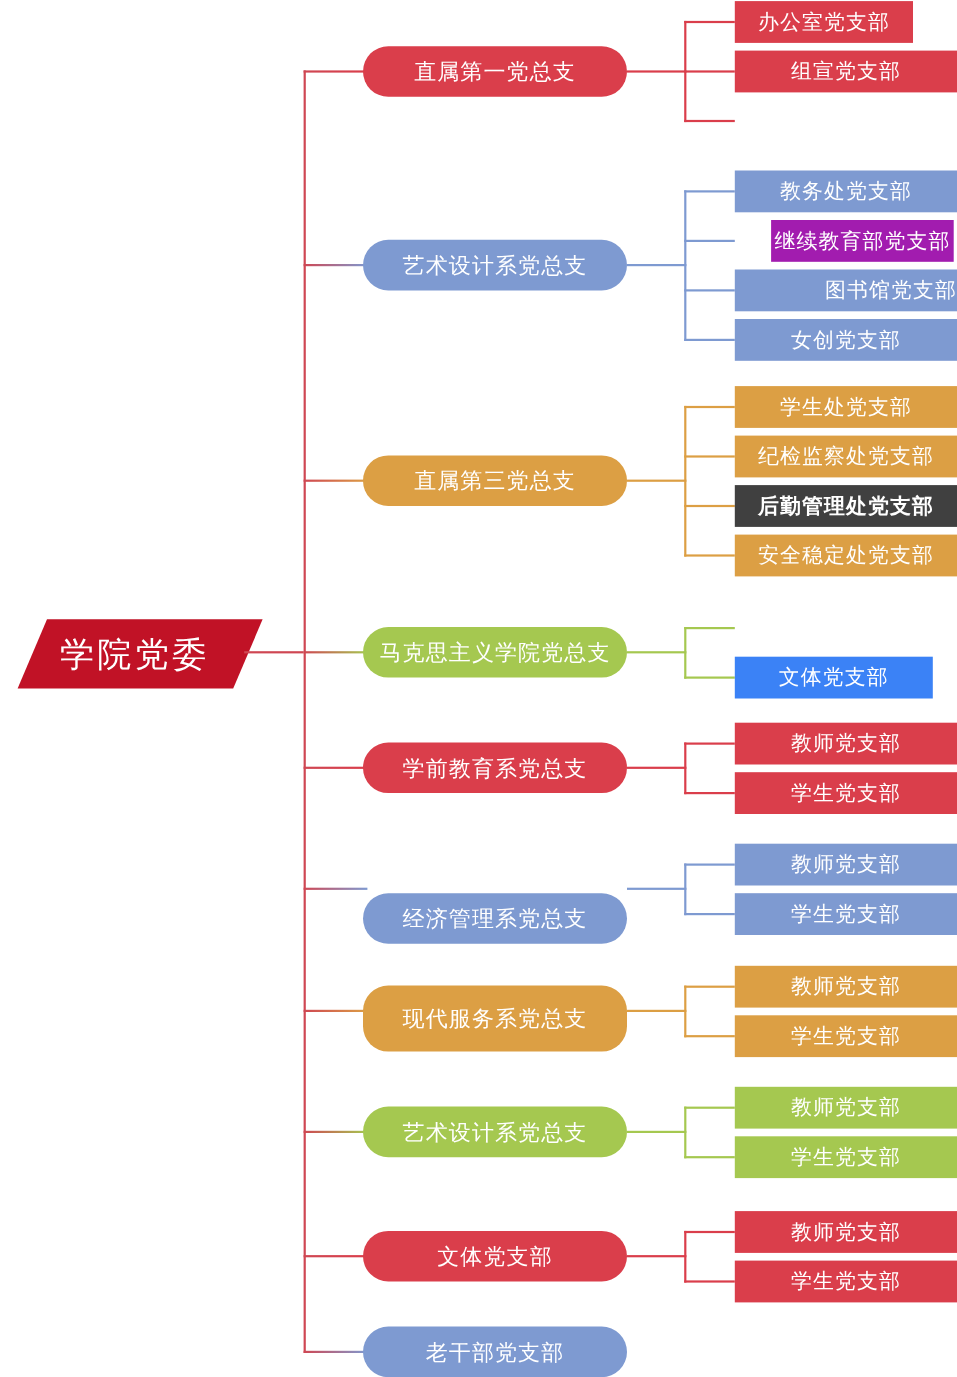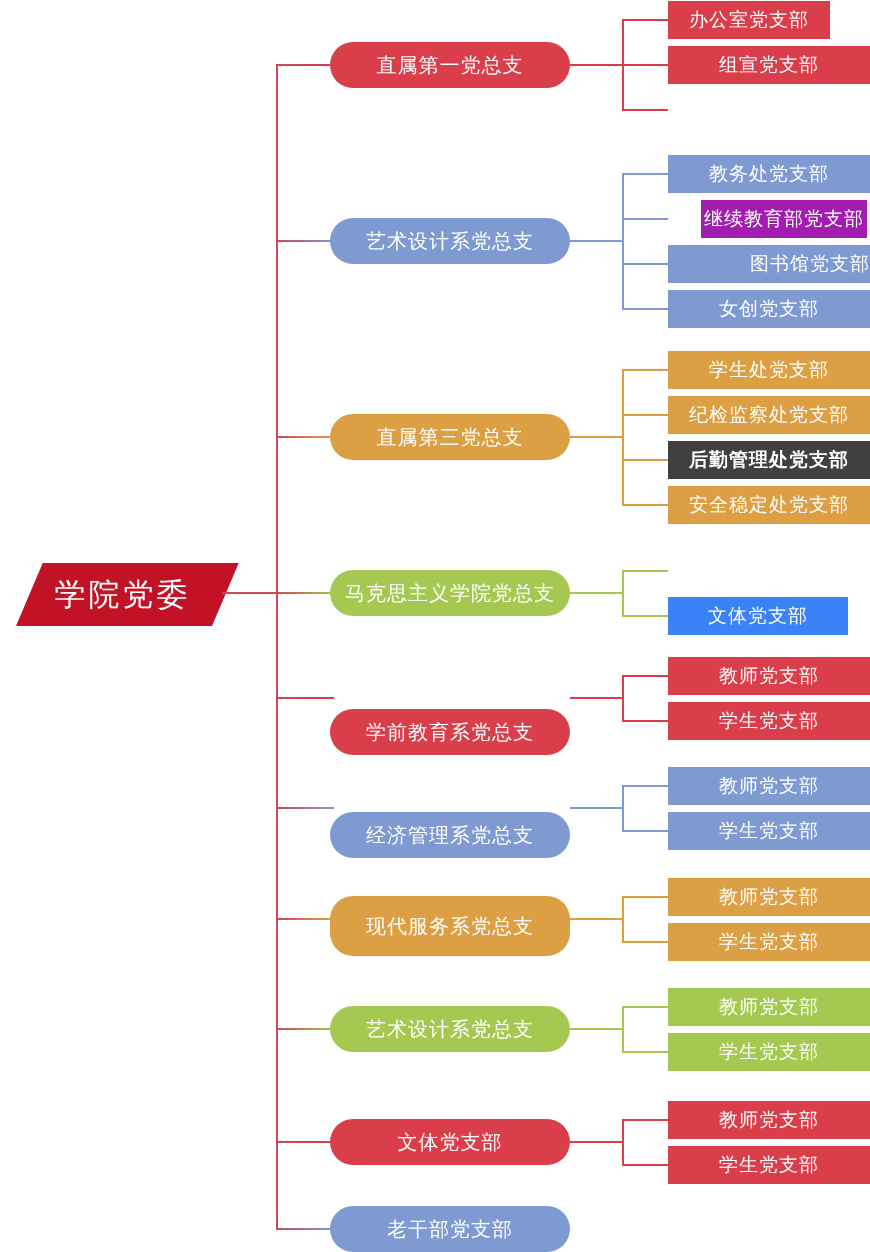--- a/index.html
+++ b/index.html
@@ -109,21 +109,21 @@
       <span class="lbl">马克思主义学院党总支</span>
     </div>
     <div class="connector" style="left: 570px; top: 592px; width: 54px; height: 2px; background: rgb(165, 200, 80);"></div>
     <div class="connector" style="left: 622px; top: 570px; width: 2px; height: 47px; background: rgb(165, 200, 80);"></div>
     <div class="connector" style="left: 622px; top: 570px; width: 46px; height: 2px; background: rgb(165, 200, 80);"></div>
     <div class="connector" style="left: 622px; top: 615px; width: 46px; height: 2px; background: rgb(165, 200, 80);"></div>
     <div class="child" style="left: 668px; top: 597px; width: 180px; height: 38px; background: #3b82f6;">
       <span class="lbl">文体党支部</span>
     </div>
     <div class="connector" style="left: 276px; top: 697px; width: 58px; height: 2px; background: linear-gradient(90deg, rgb(207, 71, 83), rgb(218, 62, 75));"></div>
-    <div class="pill" style="left: 330px; top: 709px; width: 240px; height: 46px; background: rgb(218, 62, 75);">
+    <div class="pill" style="left: 330px; top: 675px; width: 240px; height: 46px; background: rgb(218, 62, 75);">
       <span class="lbl">学前教育系党总支</span>
     </div>
     <div class="connector" style="left: 570px; top: 697px; width: 54px; height: 2px; background: rgb(218, 62, 75);"></div>
     <div class="connector" style="left: 622px; top: 675px; width: 2px; height: 47px; background: rgb(218, 62, 75);"></div>
     <div class="connector" style="left: 622px; top: 675px; width: 46px; height: 2px; background: rgb(218, 62, 75);"></div>
     <div class="child" style="left: 668px; top: 657px; width: 202px; height: 38px; background: rgb(218, 62, 75);">
       <span class="lbl">教师党支部</span>
     </div>
     <div class="connector" style="left: 622px; top: 720px; width: 46px; height: 2px; background: rgb(218, 62, 75);"></div>
     <div class="child" style="left: 668px; top: 702px; width: 202px; height: 38px; background: rgb(218, 62, 75);">

